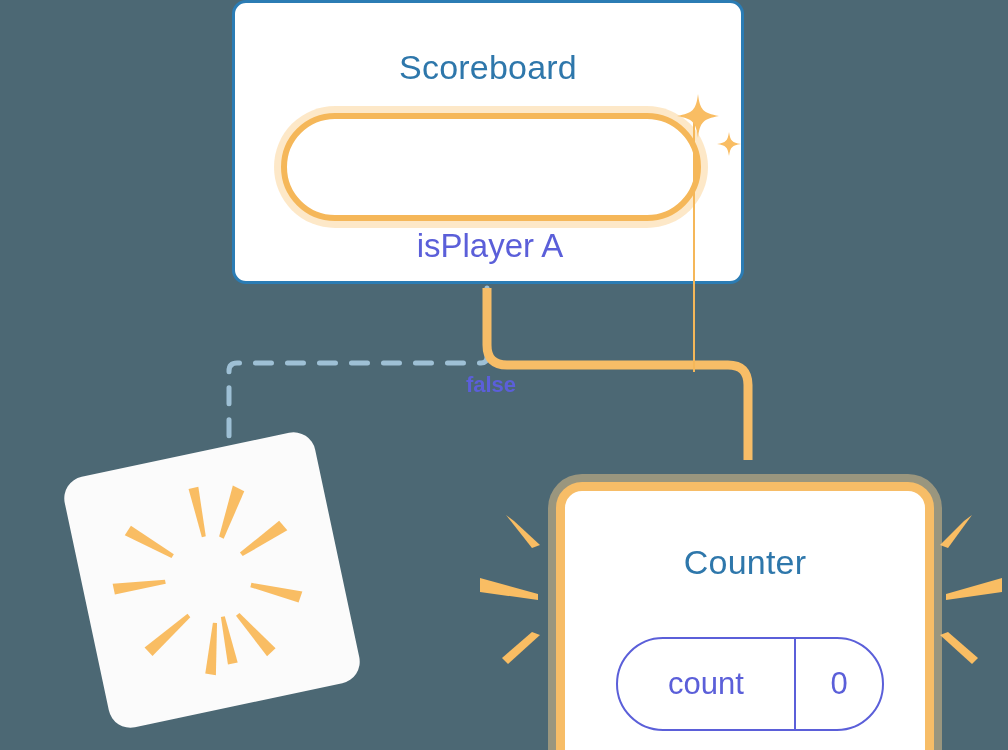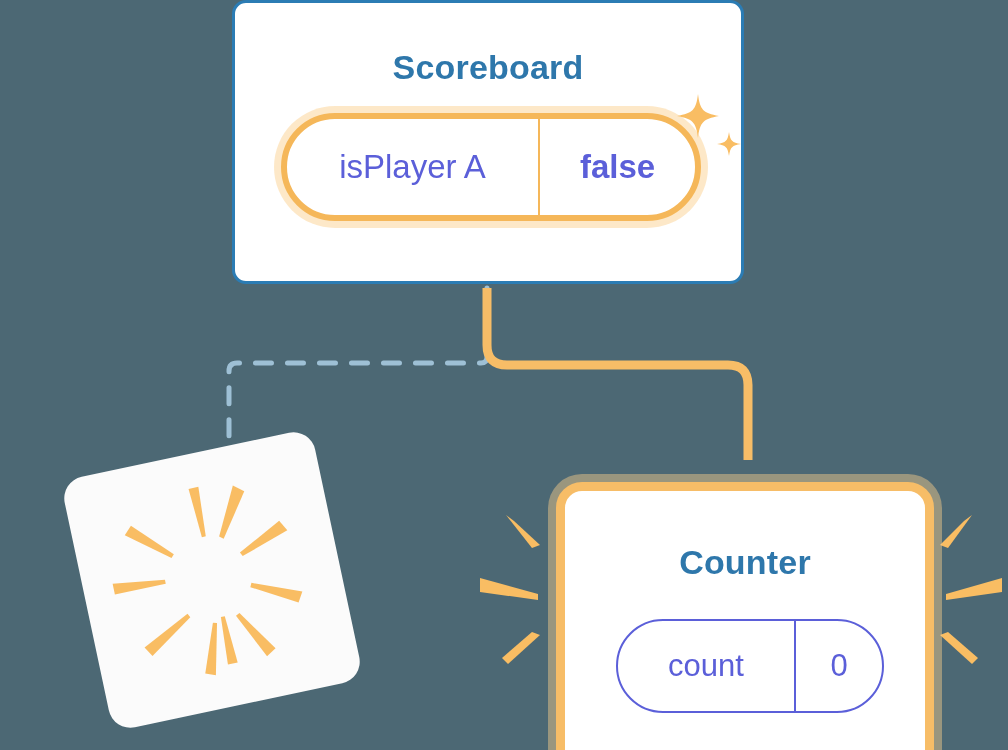--- a/index.html
+++ b/index.html
@@ -67,21 +67,21 @@
     z-index: 3;
   }
 
   .card-title {
     position: absolute;
     left: 0;
     width: 100%;
     text-align: center;
     color: #2e77ab;
     font-size: 34px;
-    font-weight: 700;
+    font-weight: 400;
     letter-spacing: 0.2px;
   }
   #scoreboard-card .card-title { top: 45px; }
   #counter-card   .card-title { top: 52px; }
 
   
   .pill {
     position: absolute;
     display: flex;
     align-items: stretch;
@@ -99,37 +99,38 @@
 
   
   #scoreboard-pill {
     left: 46px;
     top: 110px;
     width: 420px;
     height: 108px;
     border: 6px solid #f5b759;
     border-radius: 56px;
     box-shadow: 0 0 0 7px rgba(250, 206, 140, 0.48);
+    flex-direction: column;
   }
   #scoreboard-pill .pill-key {
     flex: 0 0 253px;
     font-size: 33px;
     font-weight: 400;
     border-right: 2px solid #f5b759;
   }
   #scoreboard-pill .pill-val {
     flex: 1 1 auto;
-    font-size: 33px;
+    font-size: 22px;
     font-weight: 700;
   }
 
   
   #counter-pill {
     left: 51px;
-    top: 128px;
+    top: 146px;
     width: 268px;
     height: 94px;
     border: 2px solid #5b5fd9;
     border-radius: 50px;
   }
   #counter-pill .pill-key {
     flex: 0 0 178px;
     font-size: 31px;
     font-weight: 400;
     border-right: 2px solid #5b5fd9;

